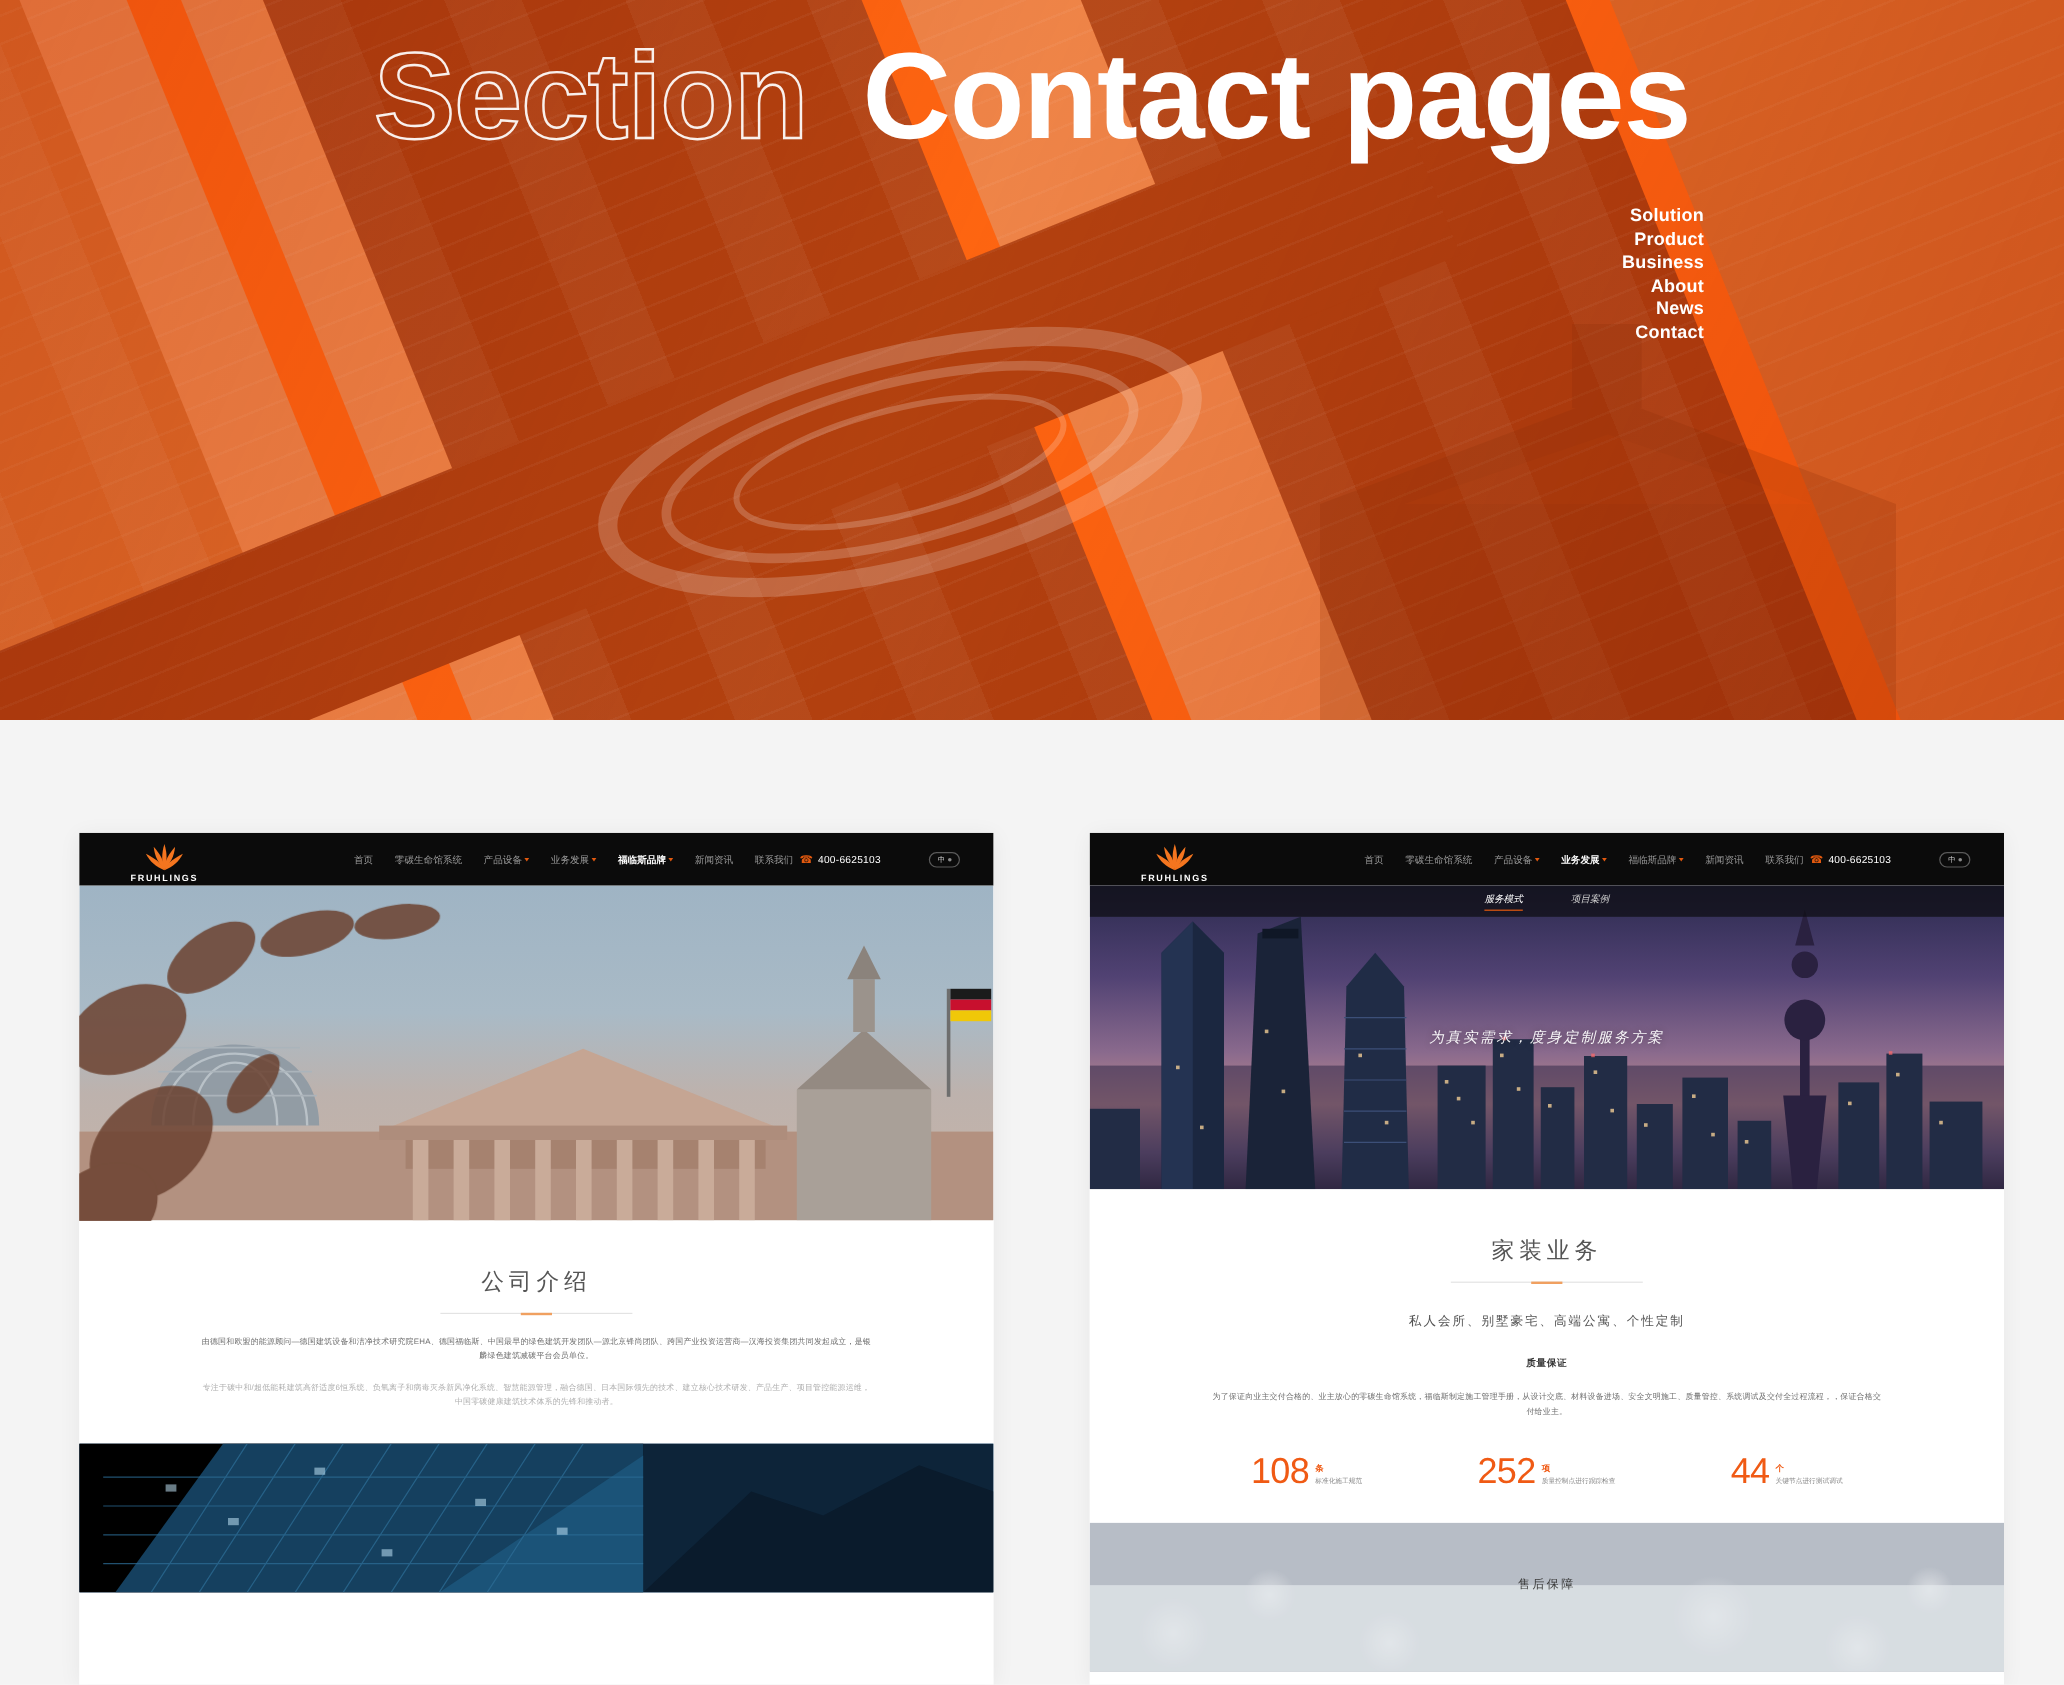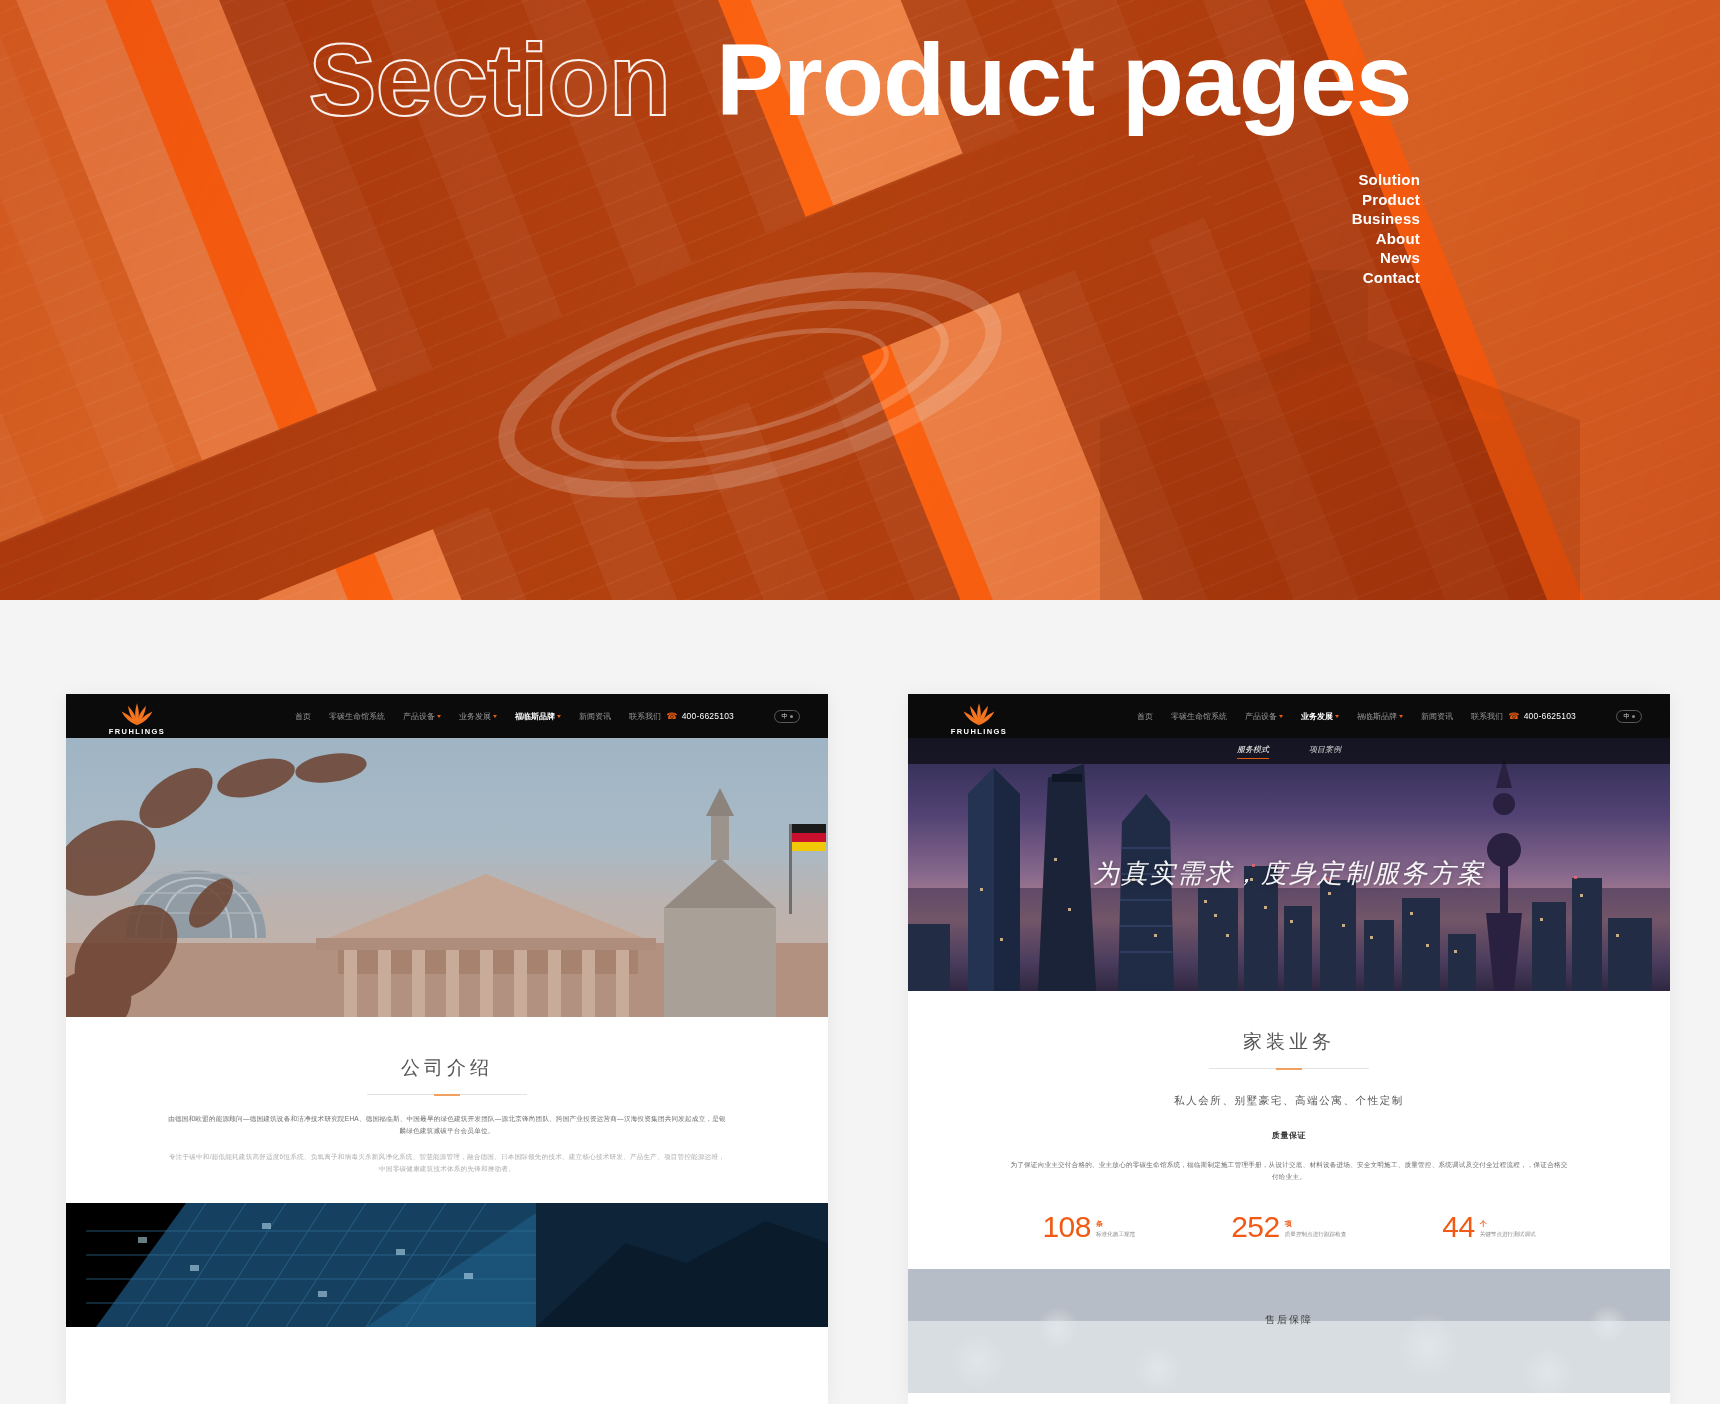--- a/index.html
+++ b/index.html
@@ -193,21 +193,21 @@
     overflow:hidden;
     font-style:italic;
   }
   .banner.tall { height:253px; }
   .banner-caption {
     position:absolute;
     left:0; right:0;
     top:148px;
     text-align:center;
     color:rgba(255,255,255,.95);
-    font-size:26px;
+    font-size:12px;
     letter-spacing:2px;
     text-shadow:0 1px 6px rgba(0,0,0,.35);
     z-index:4;
   }
   .banner.tall .banner-caption { top:118px; }
 
   
   .sky-berlin {
     position:absolute; inset:0;
     background:linear-gradient(180deg,#9fb4c4 0%, #a9bac6 38%, #bdb2ad 62%, #c7b3a6 100%);
@@ -327,21 +327,21 @@
         <rect x="360" y="170" width="20" height="160"></rect>
         <rect x="410" y="170" width="20" height="160"></rect>
       </g>
       <rect x="230" y="0" width="58" height="70" fill="#8d3407"></rect>
     </svg>
 
     <div class="hero-tint"></div>
   </div>
 
   <div class="hero-title">
-    <span class="t-outline">Section</span><span class="t-solid">Product pages</span>
+    <span class="t-outline">Section</span><span class="t-solid">Contact pages</span>
   </div>
 
   <nav class="hero-nav">
     <a class="nav-item">Solution</a>
     <a class="nav-item">Product</a>
     <a class="nav-item">Business</a>
     <a class="nav-item">About</a>
     <a class="nav-item">News</a>
     <a class="nav-item">Contact</a>
   </nav>

